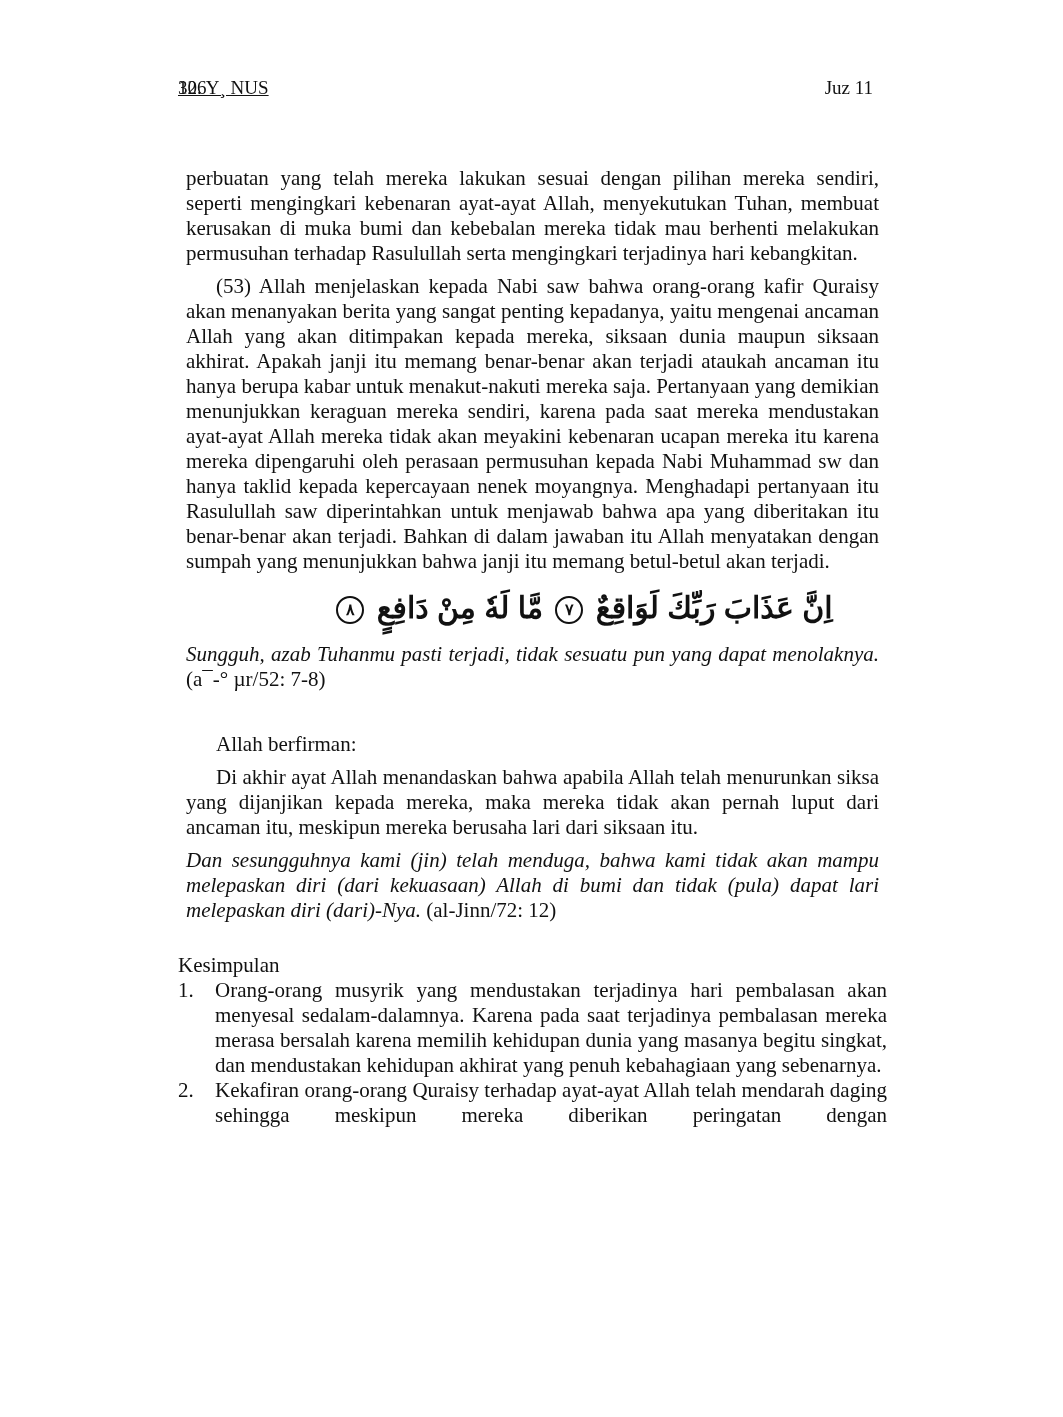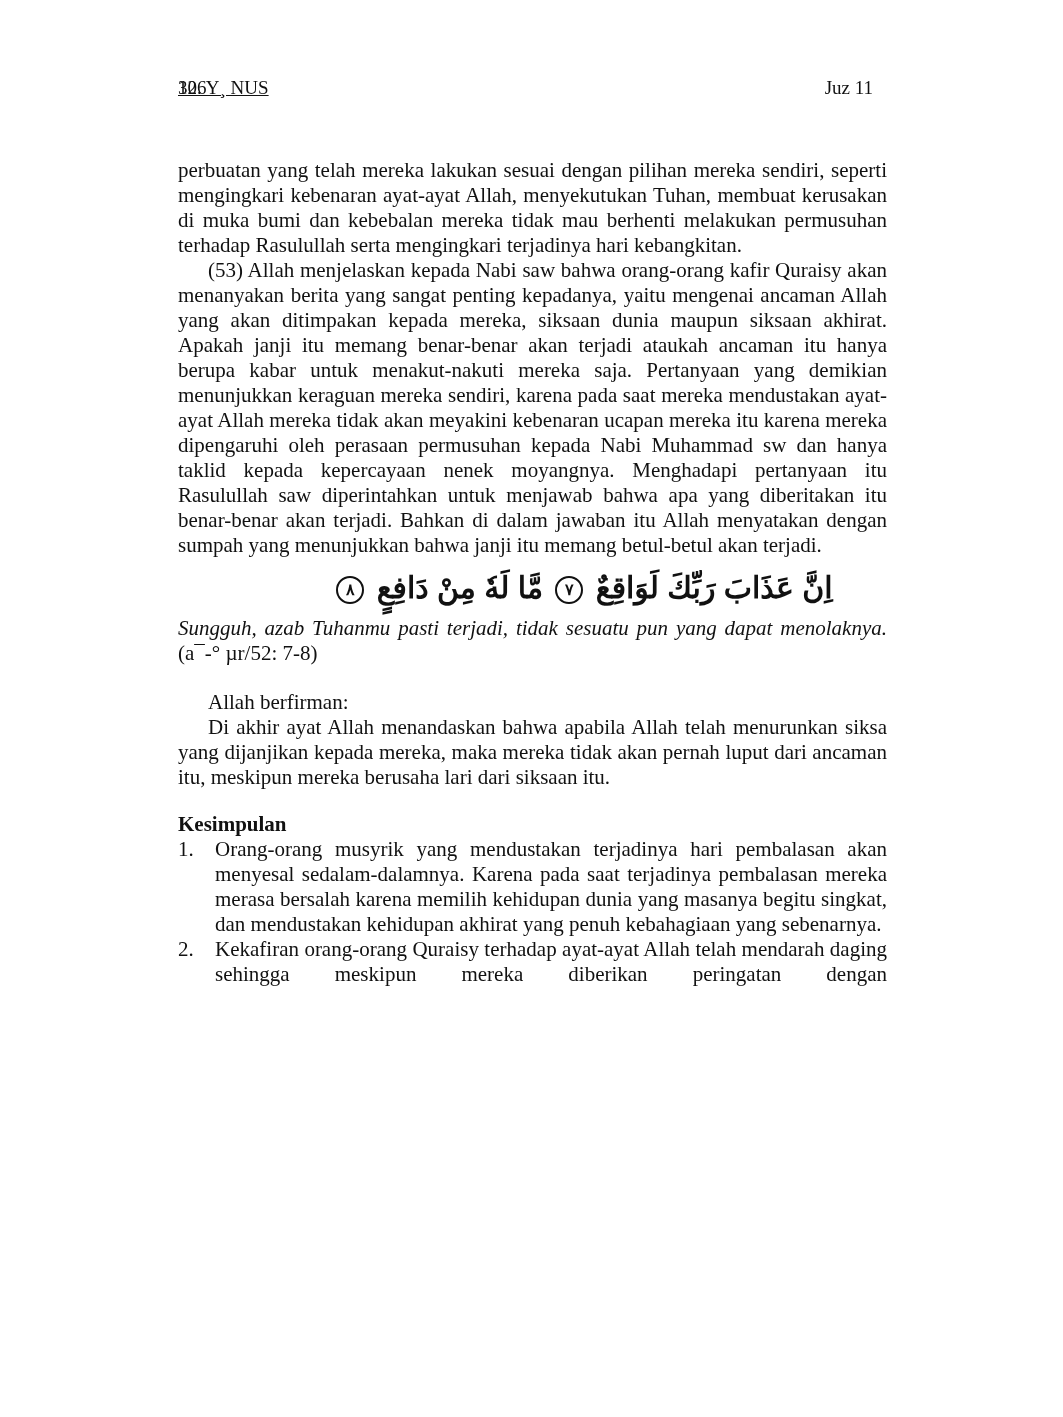--- a/index.html
+++ b/index.html
@@ -12,40 +12,40 @@
       position: absolute; top: 76px; left: 178px; width: 709px; height: 26px;
       font-size: 19px; line-height: 24px;
     }
     .header .left { position: absolute; left: 0; top: 0; }
     .header .center { position: absolute; left: 0; right: 12px; top: 0; text-align: left; text-decoration: underline; }
     .header .right { position: absolute; right: 14px; top: 0; margin-left: 38px; }
     .content {
       position: absolute; top: 158px; left: 178px; width: 709px;
       font-size: 21px; line-height: 25px;
     }
-    p { margin: 0; text-align: justify; }
+    p { margin: 8px; text-align: justify; }
     .indent { text-indent: 30px; }
     .justify-last { text-align-last: justify; }
     .arabic {
       text-align: center; direction: rtl;
       font-family: Liberation Sans, sans-serif; font-weight: bold;
       font-size: 30px; line-height: 52px; height: 52px;
       letter-spacing: 0;
     }
     .arabic.a1 { margin: 4px 0 2px 100px; }
     .arabic.a2 { margin: 4px 0 8px 60px; font-size: 32px; }
     .ayah-num {
       display: inline-block; width: 24px; height: 24px; border: 2px solid #111;
       border-radius: 50%; font-size: 16px; line-height: 24px; text-align: center;
       vertical-align: middle; margin: 0 4px;
     }
     .italic { font-style: italic; }
     .gap { height: 24px; }
     .gap-s { height: 22px; }
-    h3 { margin: 0; font-size: 21px; line-height: 25px; font-weight: bold; }
+    h3 { margin: 0; font-size: 21px; line-height: 25px; font-weight: normal; }
     ol { margin: 0; padding: 0; list-style: none; }
     ol li { position: relative; padding-left: 37px; text-align: justify; }
     ol li .num { position: absolute; left: 0; top: 0; }
   </style>
 </head>
 <body>
 
 <div class="header">
   <span class="left">326</span>
   <span class="center">10. Y¸ NUS</span>
@@ -67,20 +67,24 @@
     <span class="italic">Sungguh, azab Tuhanmu pasti terjadi,  tidak sesuatu pun yang dapat menolaknya.</span>
     <span>(a¯-° µr/52: 7-8)</span>
   </p>
 
   <div class="gap"></div>
 
   <p class="indent">Allah berfirman:</p>
   <p class="indent">Di akhir ayat Allah menandaskan bahwa apabila Allah telah menurunkan siksa yang dijanjikan kepada mereka, maka mereka tidak akan pernah luput dari ancaman itu, meskipun mereka berusaha lari dari siksaan itu.</p>
 
 
+  <p>
+    <span class="italic">Dan sesungguhnya kami (jin) telah menduga, bahwa kami tidak akan mampu melepaskan diri (dari kekuasaan) Allah di bumi dan tidak (pula) dapat lari melepaskan diri (dari)-Nya.</span>
+    <span>(al-Jinn/72: 12)</span>
+  </p>
 
   <div class="gap-s"></div>
 
   <h3>Kesimpulan</h3>
   <ol>
     <li>
       <span class="num">1.</span>
       <span>Orang-orang musyrik yang mendustakan terjadinya hari pembalasan akan menyesal sedalam-dalamnya. Karena pada saat terjadinya pembalasan mereka merasa bersalah karena memilih kehidupan dunia yang masanya begitu singkat, dan mendustakan kehidupan akhirat yang penuh kebahagiaan yang sebenarnya.</span>
     </li>
     <li class="justify-last">

